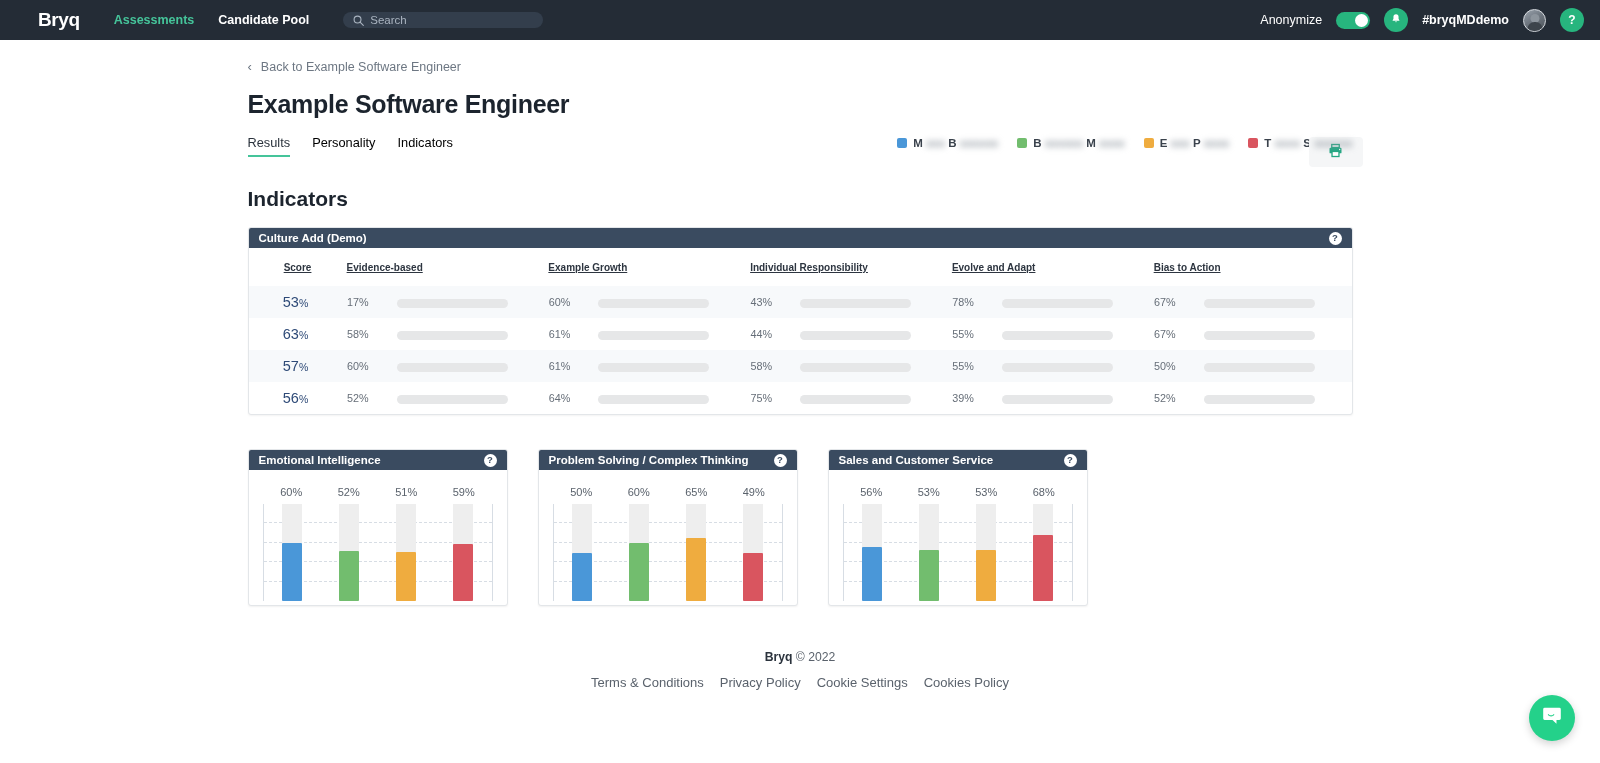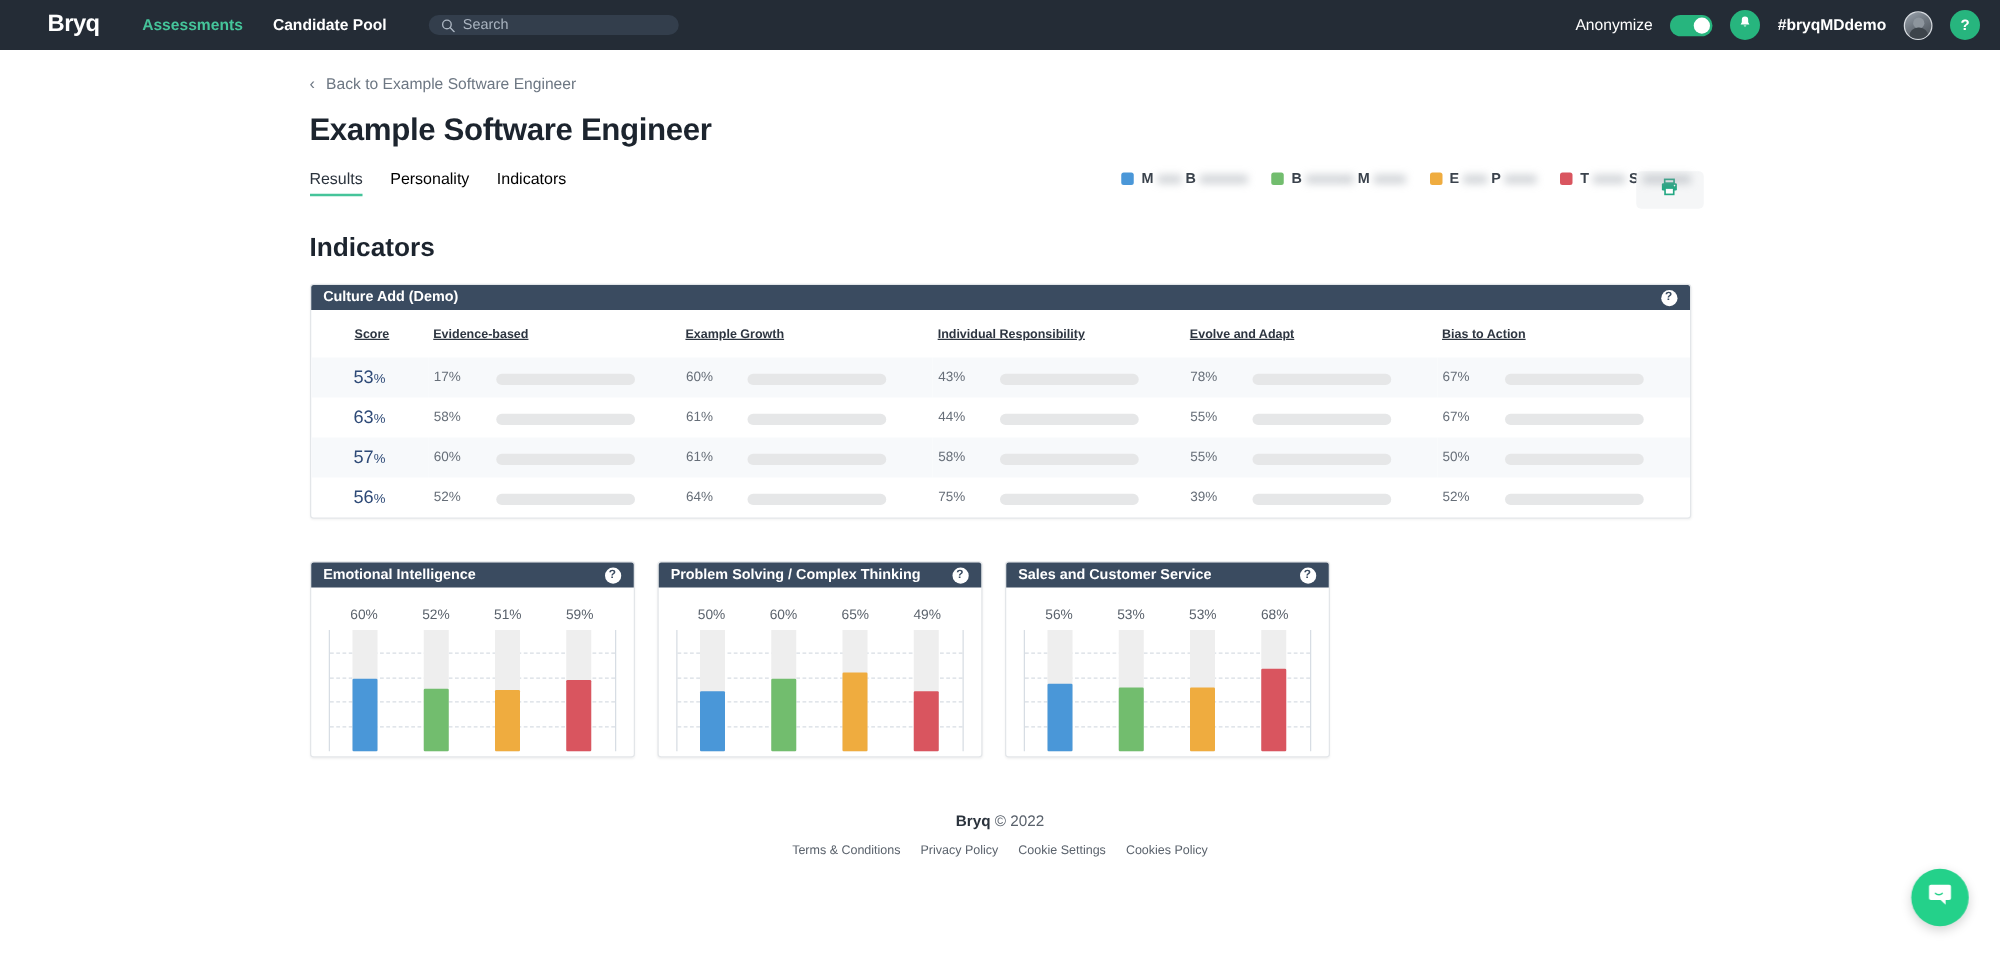--- a/index.html
+++ b/index.html
@@ -198,21 +198,21 @@
     background: #e6e7e8; overflow: hidden;
   }
   .bar-fill { height: 100%; border-radius: 5px; }
 
   
   col.c-score { width: 90px; }
   col.c-m     { width: 193px; }
   .pad-l { padding-left: 32px; }
 
   
-  .minirow { display: flex; gap: 18px; margin-top: 34px; }
+  .minirow { display: flex; gap: 30px; margin-top: 34px; }
   .minicard {
     width: 260px;
     background: #fff;
     border: 1px solid #e3e6e9;
     border-radius: 3px;
     box-shadow: 0 1px 2px rgba(0,0,0,0.06);
   }
   .mini-body { height: 135px; padding: 16px 14px 6px 14px; position: relative; }
   .mlabels { display: flex; justify-content: space-around; }
   .mlabel { font-size: 11px; color: #5a626c; width: 25%; text-align: center; }
@@ -244,21 +244,21 @@
     position: relative;
     width: 20px;
     border-radius: 1px;
   }
 
   
   .footer { text-align: center; margin-top: 44px; }
   .fline1 { font-size: 12.2px; color: #5a626c; }
   .fline1 b { color: #2b333d; }
   .flinks { margin-top: 11px; display: flex; justify-content: center; gap: 16px; }
-  .flink { font-size: 10px; color: #5a626c; }
+  .flink { font-size: 13px; color: #5a626c; }
 
   .chatbtn {
     position: fixed; right: 25px; bottom: 22px;
     width: 46px; height: 46px; border-radius: 50%;
     background: #24d18a;
     display: flex; align-items: center; justify-content: center;
     box-shadow: 0 3px 9px rgba(0,0,0,0.18);
   }
 </style>
 </head>

